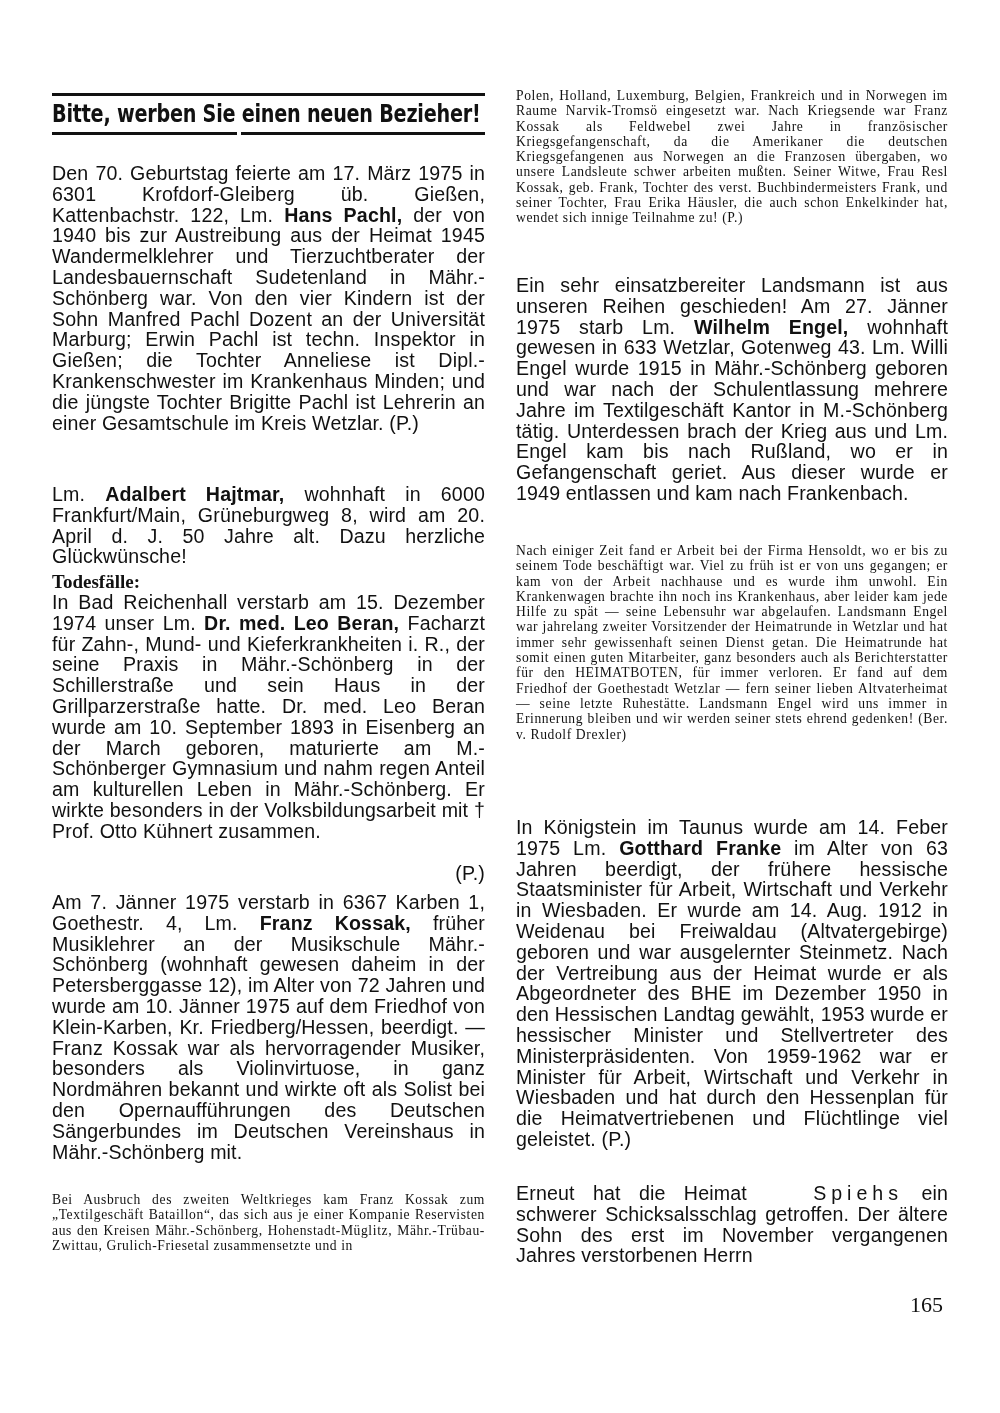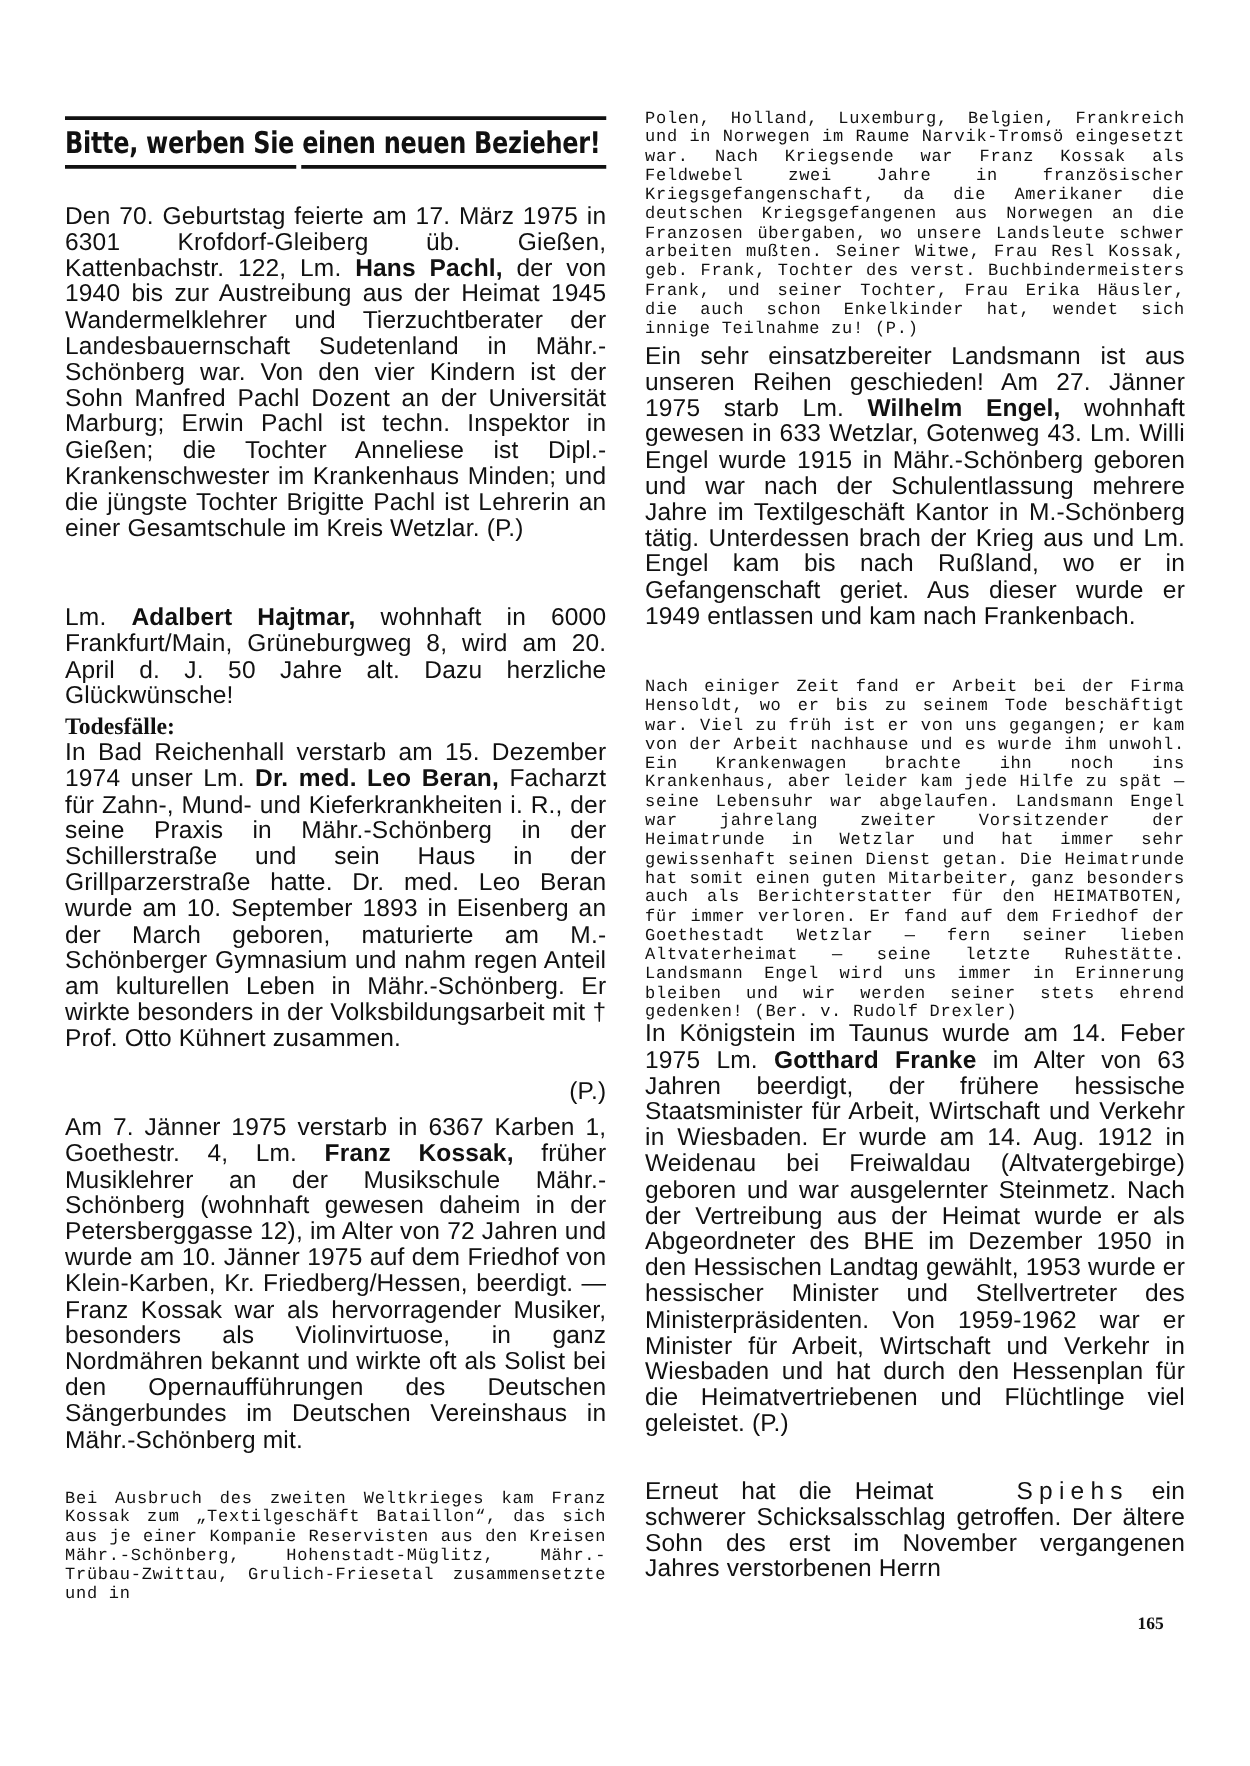--- a/index.html
+++ b/index.html
@@ -7,40 +7,40 @@
   .page { position: absolute; left: 0; top: 0; width: 1000px; height: 1413px; padding-left: 20px; }
   .col { position: absolute; top: 0; }
   .col-left { left: 52px; width: 433px; }
   .col-right { left: 516px; width: 432px; }
   .p-large {
     font-family: Liberation Sans, sans-serif;
     font-size: 19.6px; line-height: 20.8px; text-align: justify; margin: 0;
     letter-spacing: 0.15px;
   }
   .p-small {
-    font-family: Liberation Mono, monospace;
+    font-family: Liberation Serif, serif;
     font-size: 13.6px; line-height: 15.3px; text-align: justify; margin: 0;
     letter-spacing: 0.6px; font-stretch: condensed;
   }
   .headline-box { position: absolute; left: 52px; top: 93px; width: 433px; }
   .rule { height: 3px; background: #111; }
   .rule-split { display: flex; gap: 4px; }
   .rule-split > div { height: 3px; background: #111; }
   .headline {
     font-family: "DejaVu Sans", "Liberation Sans", sans-serif;
     font-weight: bold; font-size: 24px; letter-spacing: -0.3px;
     transform: scaleX(0.8); transform-origin: left center; white-space: nowrap;
     line-height: 36px; height: 36px; width: 541px;
   }
   .b { font-weight: bold; }
   .spaced { letter-spacing: 5px; margin-left: 48px; }
   .block { position: absolute; }
   .page-number {
     position: absolute; left: 910px; top: 1292px;
-    font-family: "Liberation Serif", serif; font-weight: bold; font-size: 14px;
+    font-family: "Liberation Serif", serif; font-weight: normal; font-size: 22px;
   }
   .heading-todes { font-family: "Liberation Serif", serif; font-weight: bold; font-size: 19px; line-height: 21px; margin: 0; }
 </style>
 </head>
 <body>
 
 <div class="page">
 
   <div class="headline-box">
     <div class="rule"></div>

